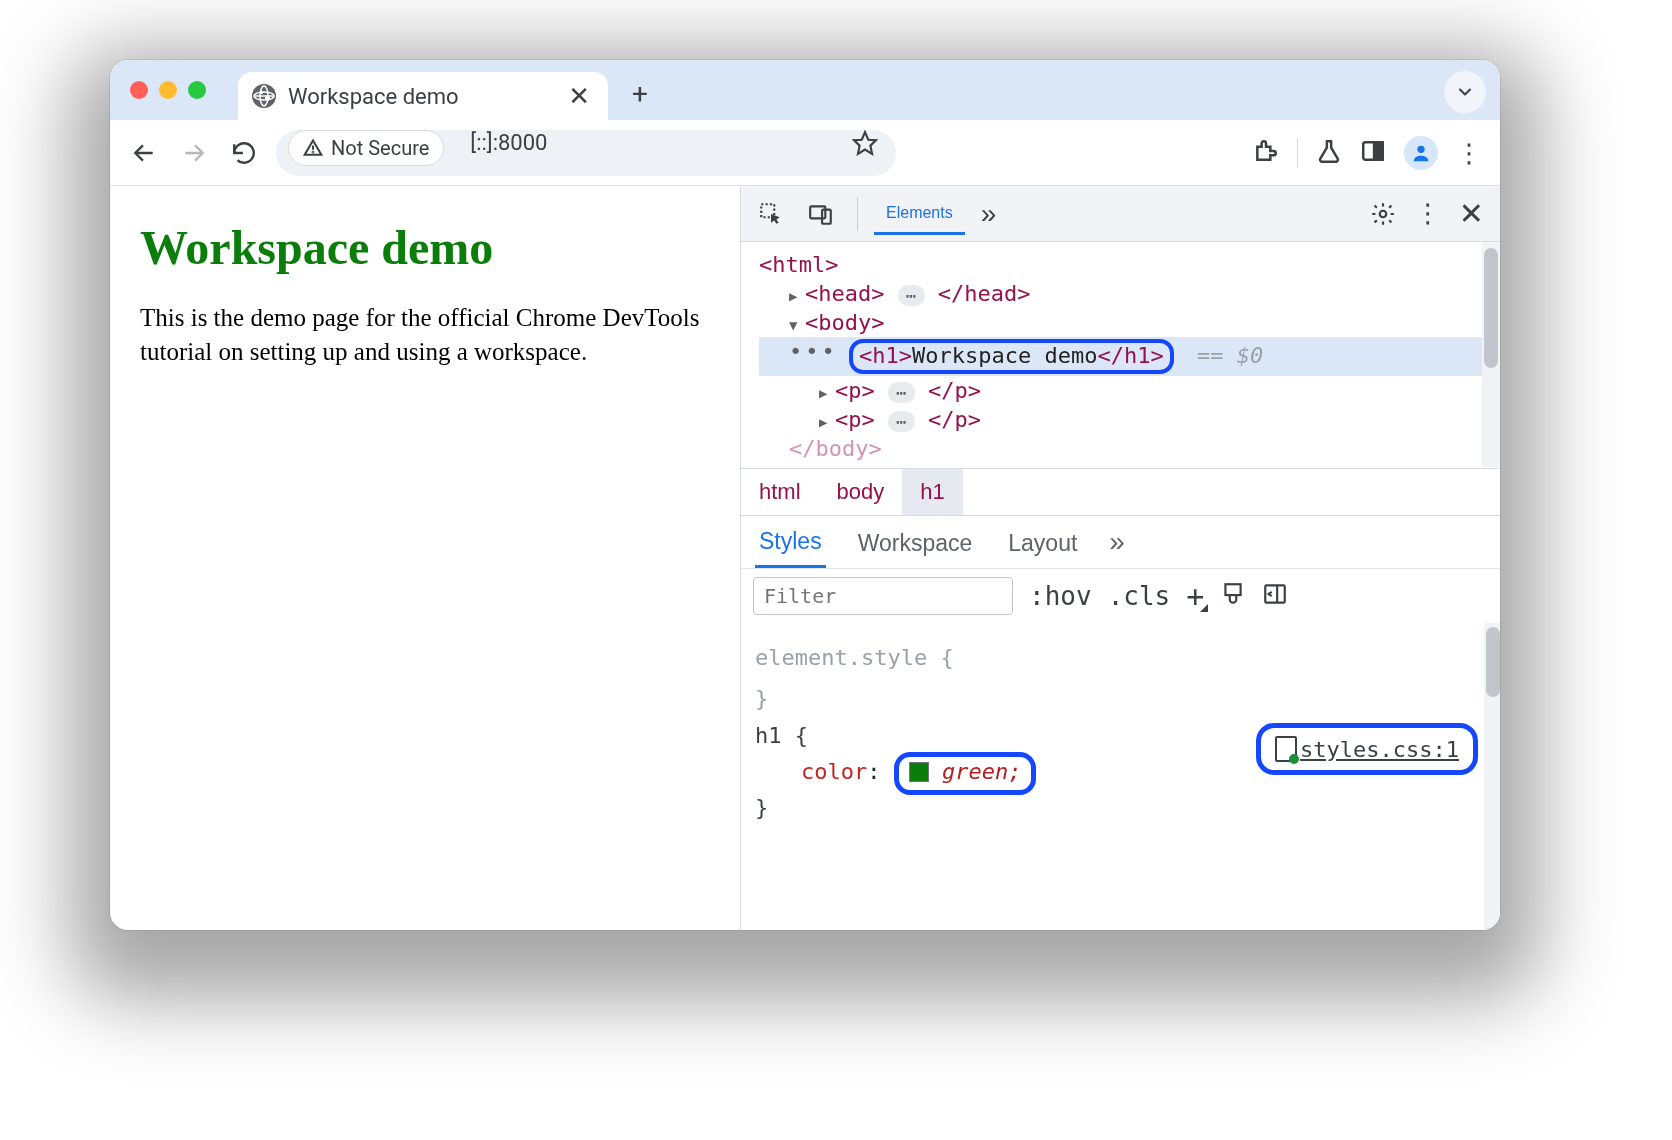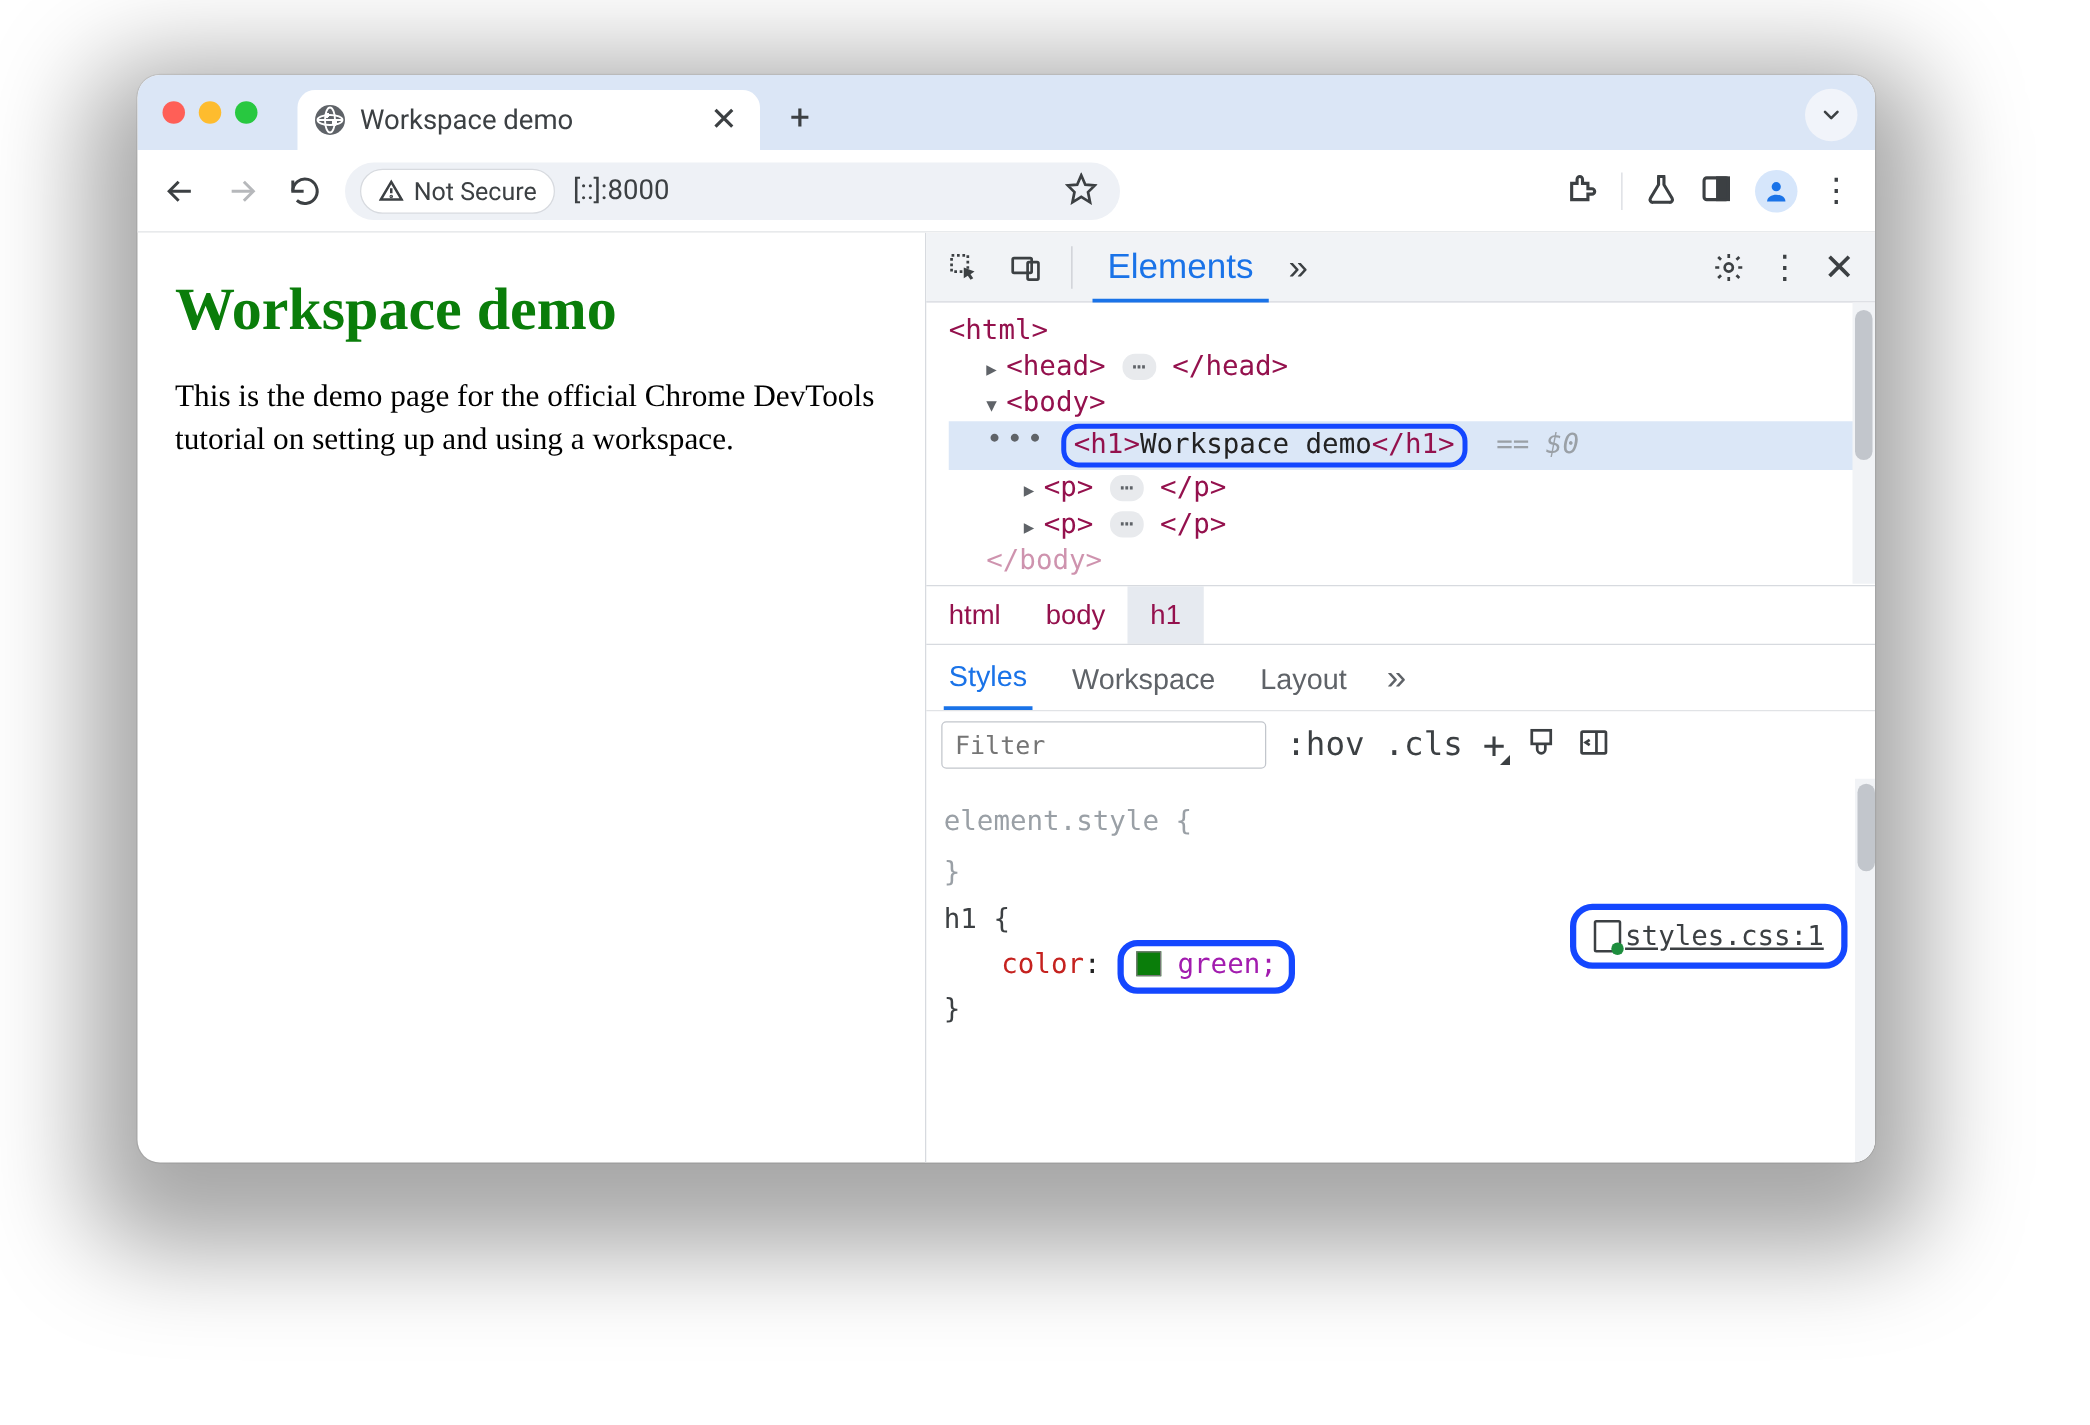--- a/index.html
+++ b/index.html
@@ -78,23 +78,23 @@
     align-items: center;
     padding: 0 16px;
     gap: 14px;
   }
   .tb-icon { width: 36px; height:36px; display:flex; align-items:center; justify-content:center; color:#3c4043;}
   .tb-icon svg { width: 26px; height:26px; stroke:#3c4043; fill:none; stroke-width:2.2; }
   .tb-icon.dim svg { stroke:#b6b8bb; }
 
   .omnibox {
     flex: 0 0 auto;
-    display:flex; align-items:center;
+    display:flex; align-items:flex-start;
     background:#eef1f6; border-radius: 30px; height: 46px; padding: 0 18px 0 12px;
-    gap: 14px;
+    gap: 26px;
     min-width: 620px;
   }
   .chip {
     display:flex; align-items:center; gap:8px;
     background:#fff; border:1px solid #d7dadf; border-radius: 22px;
     height: 36px; padding: 0 14px; font-size: 20px; color:#3c4043;
   }
   .chip svg { width:20px; height:20px; stroke:#3c4043; fill:none; stroke-width:2.4;}
   .url-text { font-size: 22px; color:#3c4043; }
   .omnibox .star { margin-left: auto; }
@@ -128,21 +128,21 @@
     background:#fff;
     min-width: 0;
   }
   .dt-top {
     height: 56px; background:#f1f3f6; border-bottom:1px solid #d7dadf;
     display:flex; align-items:center; padding: 0 10px; gap: 10px;
   }
   .dt-top .iconbtn { width:40px; height:40px; display:flex; align-items:center; justify-content:center;}
   .dt-top .iconbtn svg { width:26px; height:26px; stroke:#3c4043; fill:none; stroke-width:2;}
   .dt-tab {
-    font-size: 28px; color:#1a73e8; padding: 12px 12px 10px; border-bottom: 3px solid #1a73e8;
+    font-size: 16px; color:#1a73e8; padding: 12px 12px 10px; border-bottom: 3px solid #1a73e8;
   }
   .dt-more { font-size: 28px; color:#3c4043; padding: 0 6px;}
   .dt-top-right { margin-left:auto; display:flex; align-items:center; gap:12px;}
   .dt-top-right svg { width:26px; height:26px; stroke:#3c4043; fill:none; stroke-width:2;}
   .dt-close { font-size: 30px; color:#3c4043; padding:0 6px; cursor:pointer;}
 
   .dom-tree {
     font-family: Menlo, Consolas, monospace;
     font-size: 22px;
     padding: 8px 0 4px 18px;
@@ -430,21 +430,21 @@
         <div class="rules">
           <div class="gray">element.style {</div>
           <div class="gray">}</div>
 
           <div class="rule2">
             <div class="sel">h1 {</div>
             <div style="padding-left:46px; margin-top:4px;">
               <span class="prop">color</span><span style="color:#222;">: </span>
               <span class="hlbox">
                 <span class="swatch"></span>
-                <span style="color:#a21caf;">green;</span>
+                <span style="color:#b91c1c;font-style:italic;">green;</span>
               </span>
             </div>
             <div class="sel">}</div>
 
             <div class="srcfile hlbox2">
               <span class="fileicon"></span>
               <span class="fname">styles.css:1</span>
             </div>
           </div>
         </div>

